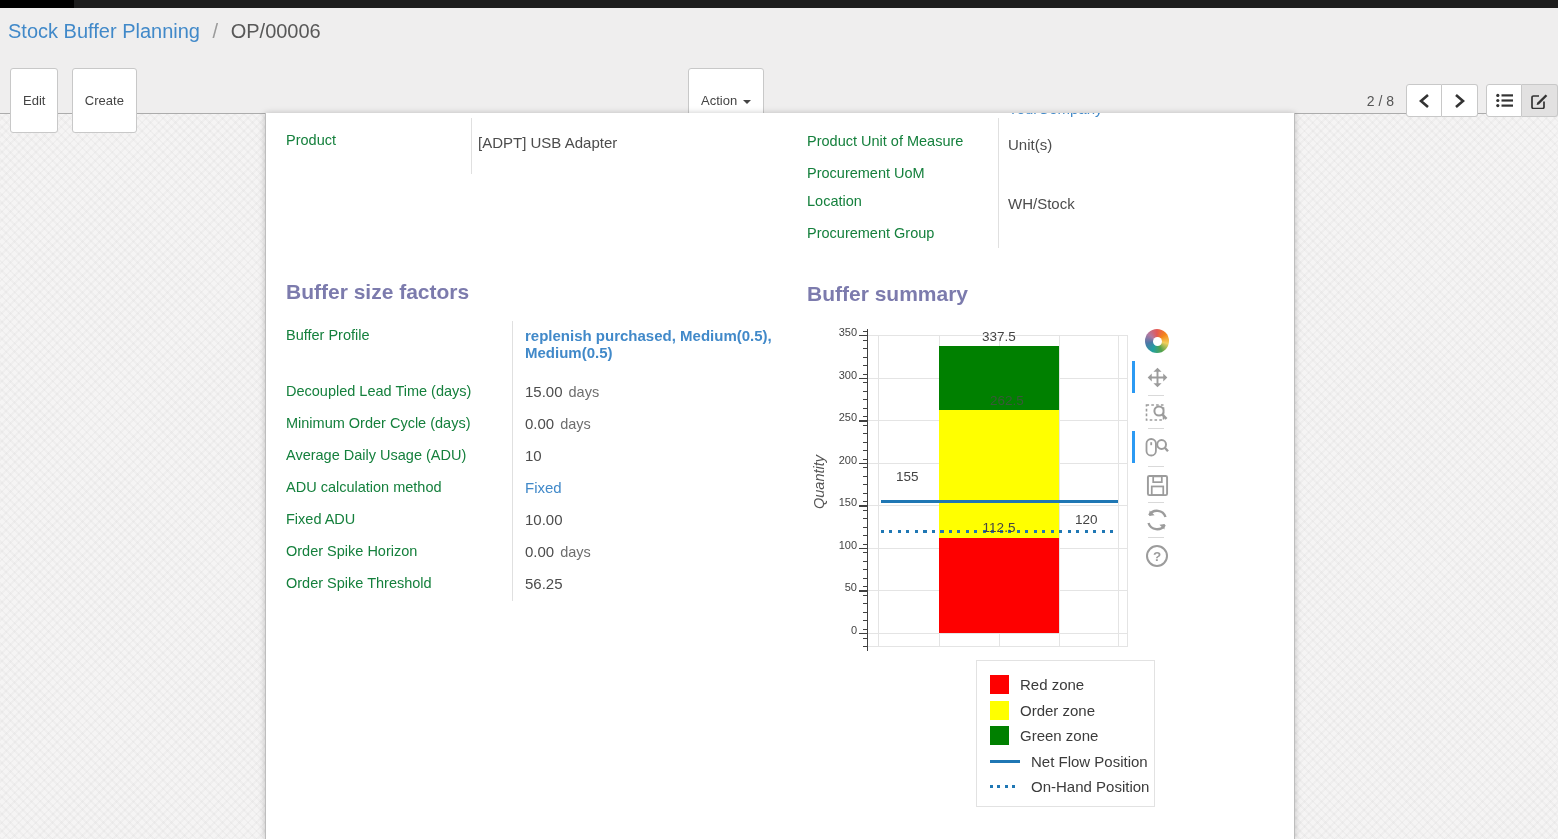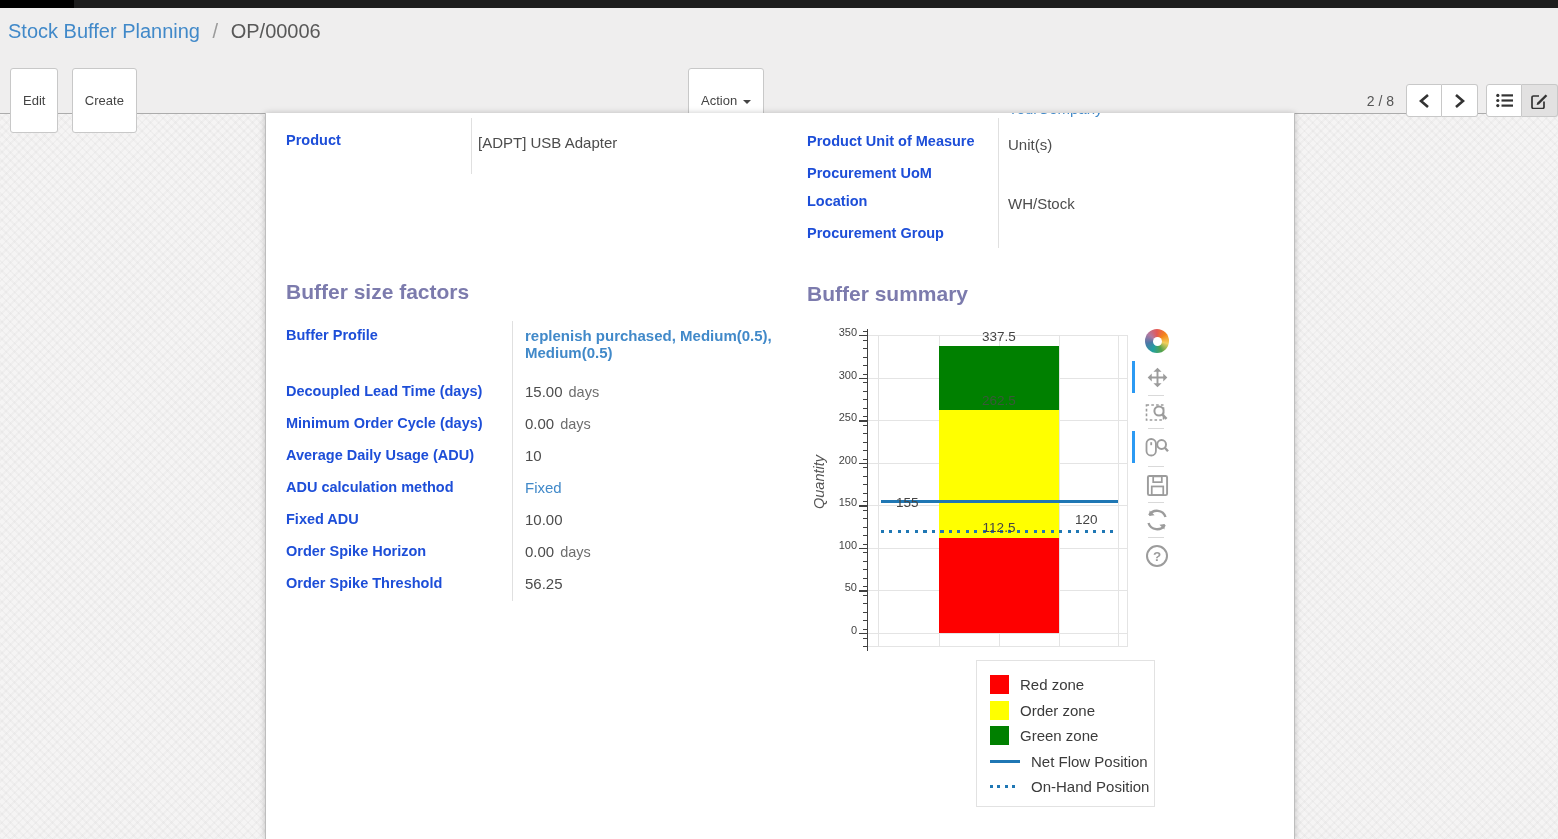--- a/index.html
+++ b/index.html
@@ -46,21 +46,21 @@
   .icon-btn.active { background:#e2e1e1; }
 
   
   .sheet { position:absolute; left:265px; top:113px; width:1030px; height:726px; background:#fff;
     border-left:1px solid #bdbdbd; border-right:1px solid #bdbdbd;
     box-shadow:0 0 6px rgba(0,0,0,.22); overflow:hidden; }
 
   .clip-row { position:absolute; left:742px; top:0; width:250px; height:9px; overflow:hidden; }
   .clip-row span { display:block; margin-top:-13px; font-size:15px; }
 
-  .flabel { font-weight:bold; font-size:14.5px; color:#1d4ed8; }
+  .flabel { font-weight:normal; font-size:14.5px; color:#15803d; }
   .fvalue { font-size:15px; color:#4c4c4c; }
   .vsep { position:absolute; width:1px; background:#e0e0e0; }
 
   .section-title { font-size:21px; font-weight:bold; color:#7c7bad; }
 
   
   .factors { position:absolute; left:20px; top:208px; width:478px; }
   .frow { display:flex; align-items:flex-start; }
   .frow .flabel { width:226px; padding-top:6px; flex:none; }
   .frow .fval { border-left:1px solid #e0e0e0; padding:6px 0 0 12px; flex:1; font-size:15px; min-height:100%; }
@@ -254,22 +254,22 @@
     <span class="ytick" style="top:299px;">0</span>
 
     <div class="zone" style="top:21px;  height:64px;  background:#008000;"></div>
     <div class="zone" style="top:85px;  height:128px; background:#ffff00;"></div>
     <div class="zone" style="top:213px; height:95px;  background:#fe0000;"></div>
 
     <div class="nfp-line"></div>
     <div class="ohp-line"></div>
 
     <span class="chart-lab bar-lab" style="top:4px;">337.5</span>
-    <span class="chart-lab bar-lab" style="top:68px; color:#445244; opacity:.85;">262.5</span>
-    <span class="chart-lab" style="left:89px; top:170px;">155</span>
+    <span class="chart-lab bar-lab" style="top:68px; color:#445244; opacity:.85;margin-left:8px;">262.5</span>
+    <span class="chart-lab" style="left:89px; top:144px;">155</span>
     <span class="chart-lab bar-lab" style="top:195px;">112.5</span>
     <span class="chart-lab" style="left:268px; top:187px;">120</span>
 
     <div class="bk-toolbar">
       <div class="bk-tool" style="top:3px;">
         <div class="bk-logo"></div>
       </div>
       <div class="bk-active-bar" style="top:36px;"></div>
       <div class="bk-tool" style="top:39px;">
         <svg width="23" height="23" viewBox="0 0 24 24">

